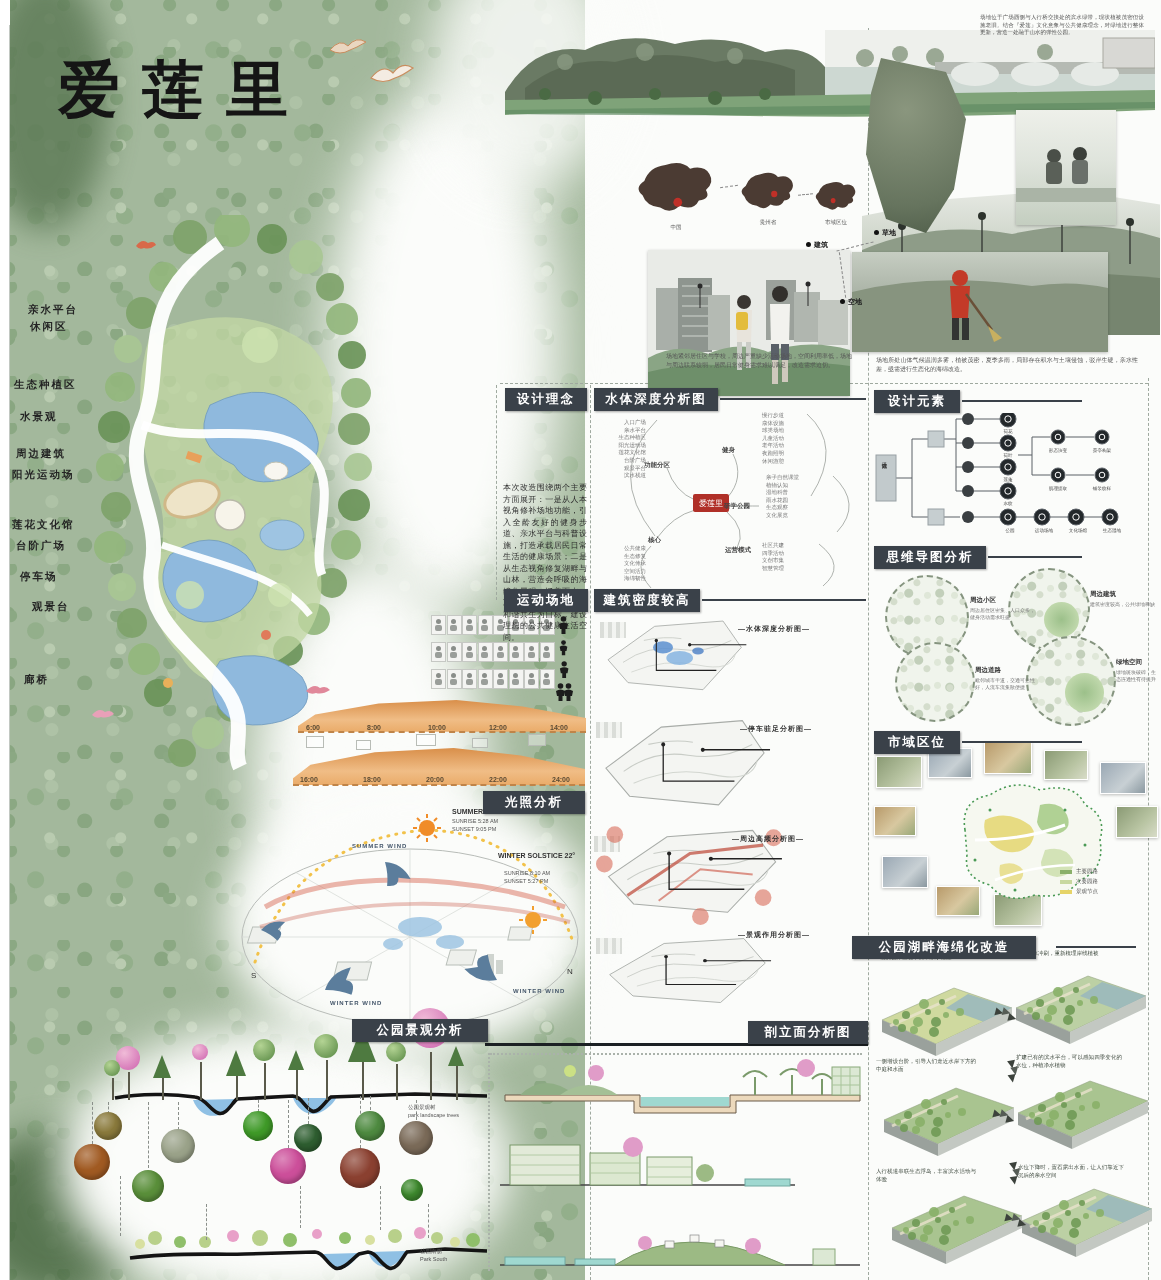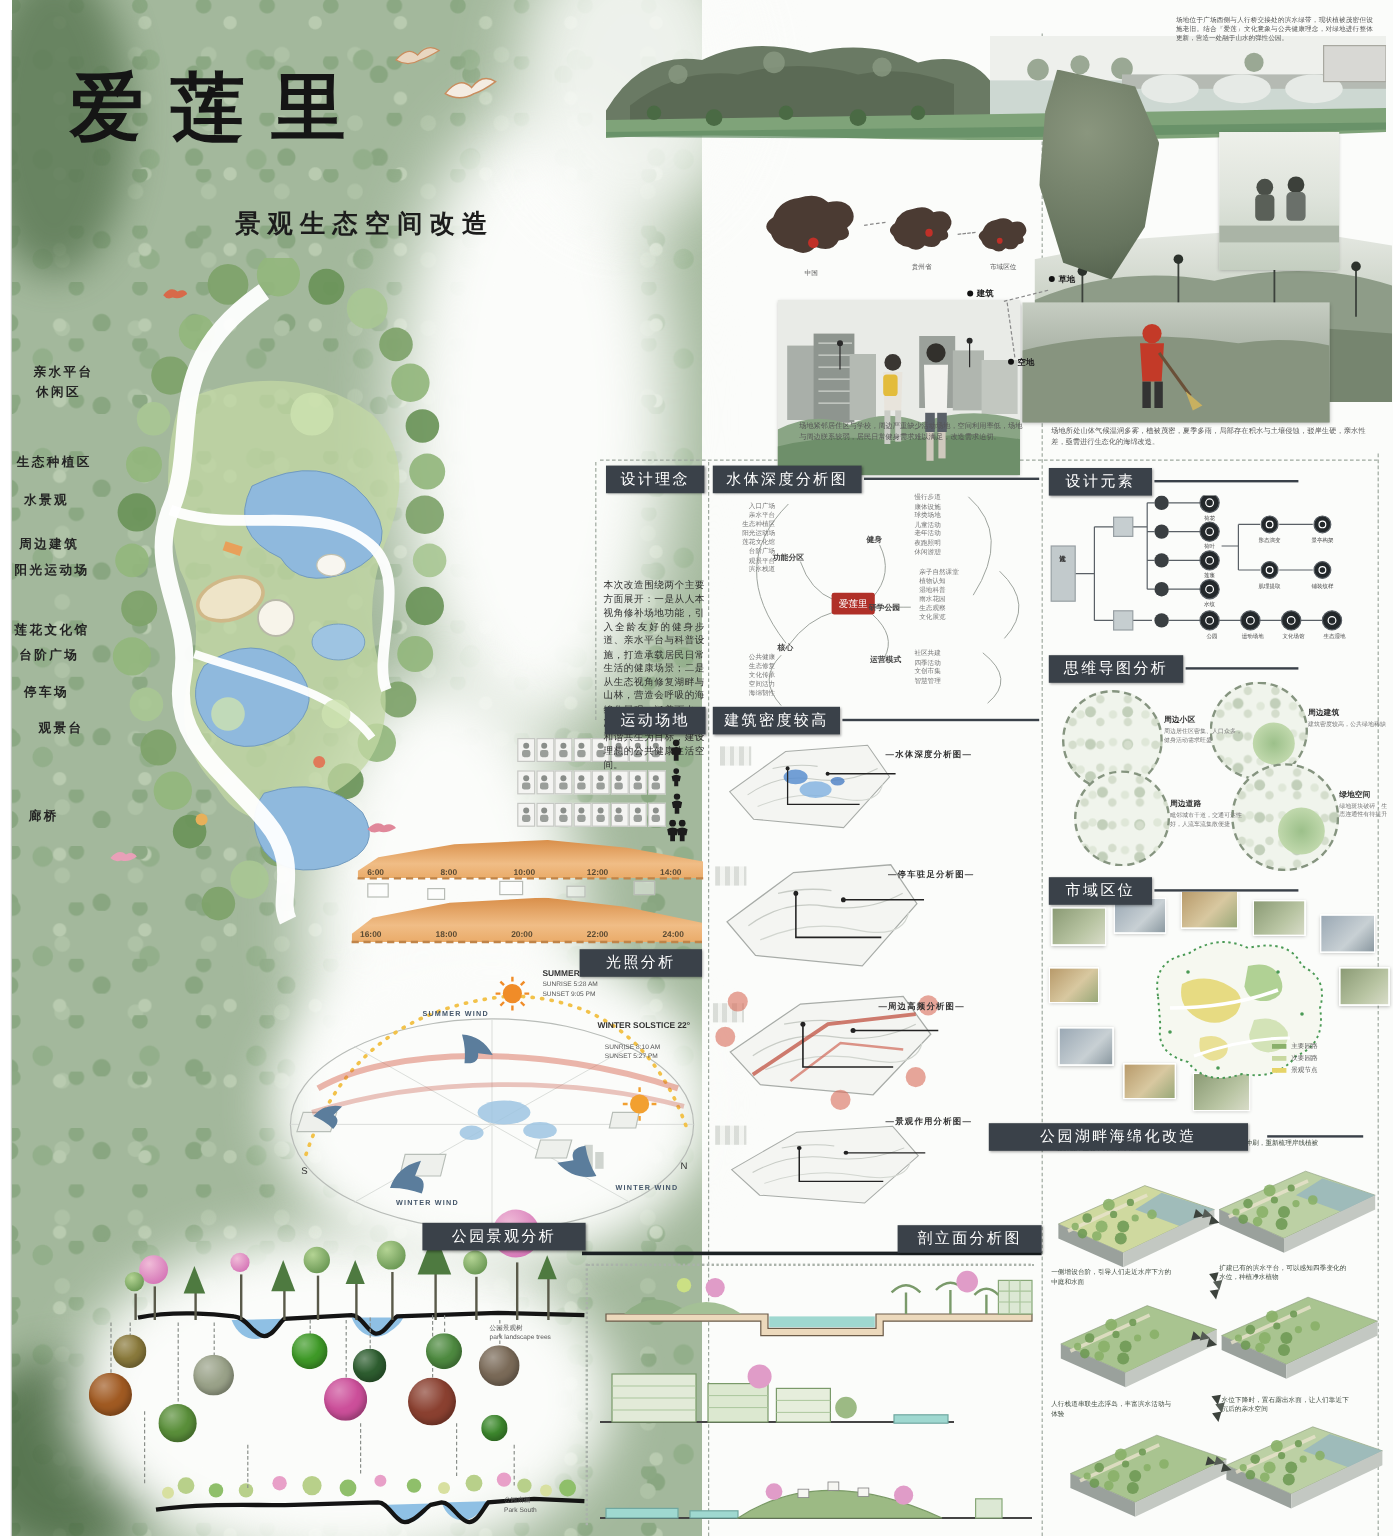--- a/index.html
+++ b/index.html
@@ -11,21 +11,21 @@
     background-image:
       radial-gradient(circle at 20% 10%,#8ba883 0 6px,transparent 7px),
       radial-gradient(circle at 70% 30%,#b9cbb0 0 5px,transparent 6px),
       radial-gradient(circle at 40% 60%,#93af8b 0 8px,transparent 9px),
       radial-gradient(circle at 85% 80%,#aec2a6 0 6px,transparent 7px),
       radial-gradient(circle at 10% 90%,#89a681 0 7px,transparent 8px);
     background-size:53px 47px,71px 63px,89px 83px,61px 57px,77px 69px}
   .wash{background:#fbfcfa;border-radius:50%}
   .dkblob{border-radius:50%}
   
-  .hdr{position:absolute;background:#3a4149;color:#fff;font-weight:normal;font-size:12.5px;
+  .hdr{position:absolute;background:#3a4149;color:#fff;font-weight:bold;font-size:12.5px;
        letter-spacing:2px;padding:3px 0;text-align:center;box-shadow:1px 1px 2px rgba(0,0,0,.35);z-index:6}
   .rule{position:absolute;background:#3a4149;height:2px;z-index:6}
   .vdash{position:absolute;border-left:1px dashed #9fa99f;width:0;z-index:1}
   .hdash{position:absolute;border-top:1px dashed #9fa99f;height:0;z-index:1}
   
   .t9{font-size:9px;line-height:13.5px;text-align:justify;color:#2f2f2f}
   .t6{font-size:6px;line-height:8.5px;color:#555;text-align:justify}
   .t55{font-size:5.5px;line-height:7.5px;color:#555}
   .serifb{font-family:"DejaVu Serif","Liberation Serif",serif;font-weight:bold}
   .plan-label{position:absolute;font-family:"DejaVu Serif",serif;font-weight:bold;font-size:10.5px;
@@ -94,21 +94,20 @@
   <div class="abs" style="left:0;top:0;width:10px;height:1280px;background:#fff"></div>
   <div class="abs" style="left:9px;top:25px;width:1px;height:1255px;background:#c2c8c2"></div>
 
   <div class="vdash" style="left:496px;top:385px;height:215px"></div>
   <div class="vdash" style="left:590px;top:385px;height:895px"></div>
   <div class="vdash" style="left:868px;top:28px;height:1252px"></div>
   <div class="vdash" style="left:1148px;top:378px;height:902px"></div>
   <div class="hdash" style="left:500px;top:383px;width:648px"></div>
 
   <div class="abs serifb" style="left:58px;top:48px;font-size:62px;letter-spacing:22px;color:#151515;z-index:5">爱莲里</div>
-  <div class="abs serifb" style="left:196px;top:172px;font-size:21px;letter-spacing:6px;color:#1c1c1c;z-index:5">景观生态空间改造</div>
 
   <div class="bird" style="left:326px;top:34px">
     <svg width="42" height="26" viewBox="0 0 42 26">
         <path d="M4 16 Q14 4 22 12 Q30 2 40 8 Q30 14 24 16 Q14 22 4 16 Z" fill="#e9d6c0" stroke="#c98d5e" stroke-width="1"></path>
       </svg></div>
   <div class="bird" style="left:366px;top:58px">
     <svg width="50" height="32" viewBox="0 0 50 32">
         <path d="M5 20 Q17 5 27 15 Q36 3 47 10 Q36 18 29 20 Q17 27 5 20 Z" fill="#f4ece2" stroke="#c98d5e" stroke-width="1.2"></path>
       </svg></div>
   <div class="bird" style="left:134px;top:238px">
@@ -329,21 +328,21 @@
   <div class="hdr" style="left:874px;top:390px;width:86px">设计元素</div>
   <div class="rule" style="left:962px;top:400px;width:120px"></div>
   <div class="hdr" style="left:874px;top:546px;width:112px">思维导图分析</div>
   <div class="rule" style="left:988px;top:556px;width:94px"></div>
   <div class="hdr" style="left:504px;top:589px;width:84px">运动场地</div>
   <div class="hdr" style="left:594px;top:589px;width:106px">建筑密度较高</div>
   <div class="rule" style="left:702px;top:599px;width:164px"></div>
   <div class="hdr" style="left:874px;top:731px;width:86px">市域区位</div>
   <div class="rule" style="left:962px;top:741px;width:120px"></div>
   <div class="hdr" style="left:483px;top:791px;width:102px">光照分析</div>
-  <div class="hdr" style="left:824px;top:936px;width:216px">公园湖畔海绵化改造</div>
+  <div class="hdr" style="left:852px;top:936px;width:184px">公园湖畔海绵化改造</div>
   <div class="rule" style="left:1056px;top:946px;width:80px"></div>
   <div class="hdr" style="left:352px;top:1019px;width:136px">公园景观分析</div>
   <div class="hdr" style="left:748px;top:1021px;width:120px">剖立面分析图</div>
   <div class="abs" style="left:485px;top:1043px;width:383px;height:3px;background:#1c2124;z-index:5"></div>
   <div class="hdash" style="left:490px;top:1053px;width:372px;border-top:2px dotted #aab2aa"></div>
   <div class="vdash" style="left:488px;top:1053px;height:218px;border-left:2px dotted #aab2aa"></div>
 
   <div class="abs t9" style="left:503px;top:482px;width:84px;z-index:5;font-size:8px;line-height:11.5px">本次改造围绕两个主要方面展开：一是从人本视角修补场地功能，引入全龄友好的健身步道、亲水平台与科普设施，打造承载居民日常生活的健康场景；二是从生态视角修复湖畔与山林，营造会呼吸的海绵化景观，涵养雨水、净化水体，以人与自然和谐共生为目标，建设理想的公共健康生活空间。</div>
 
   <div class="abs" style="left:595px;top:408px;z-index:4">

